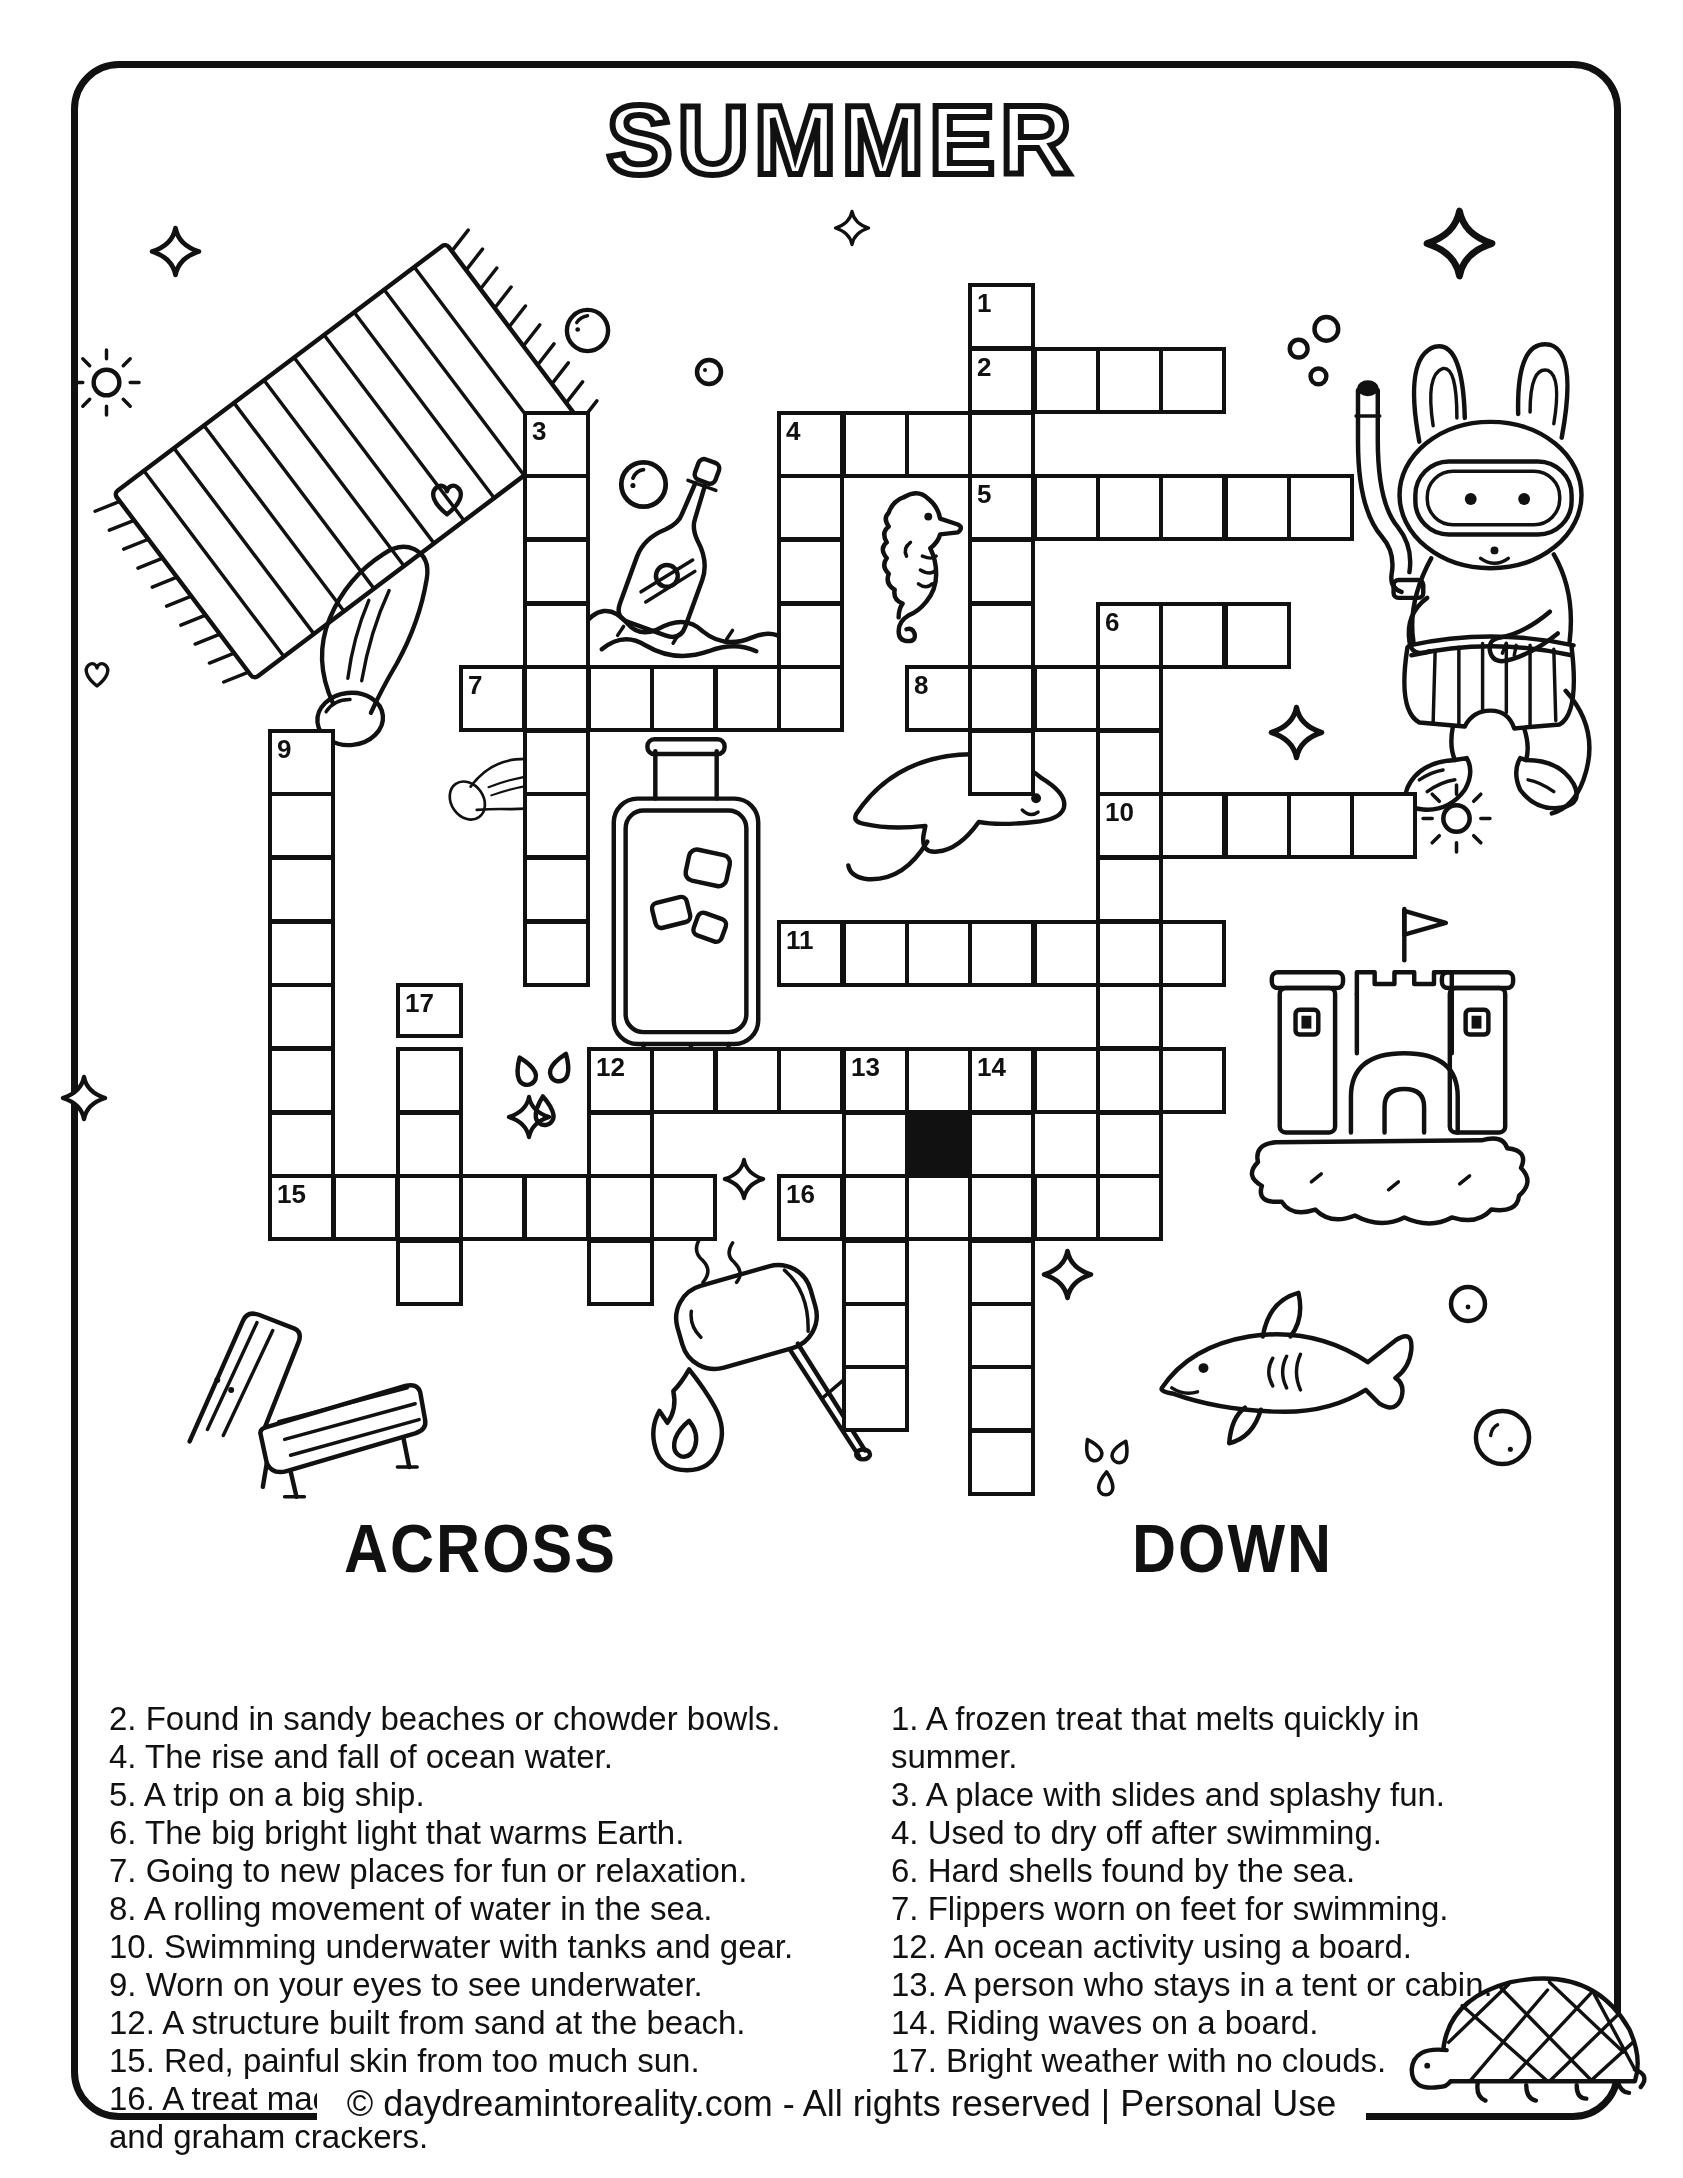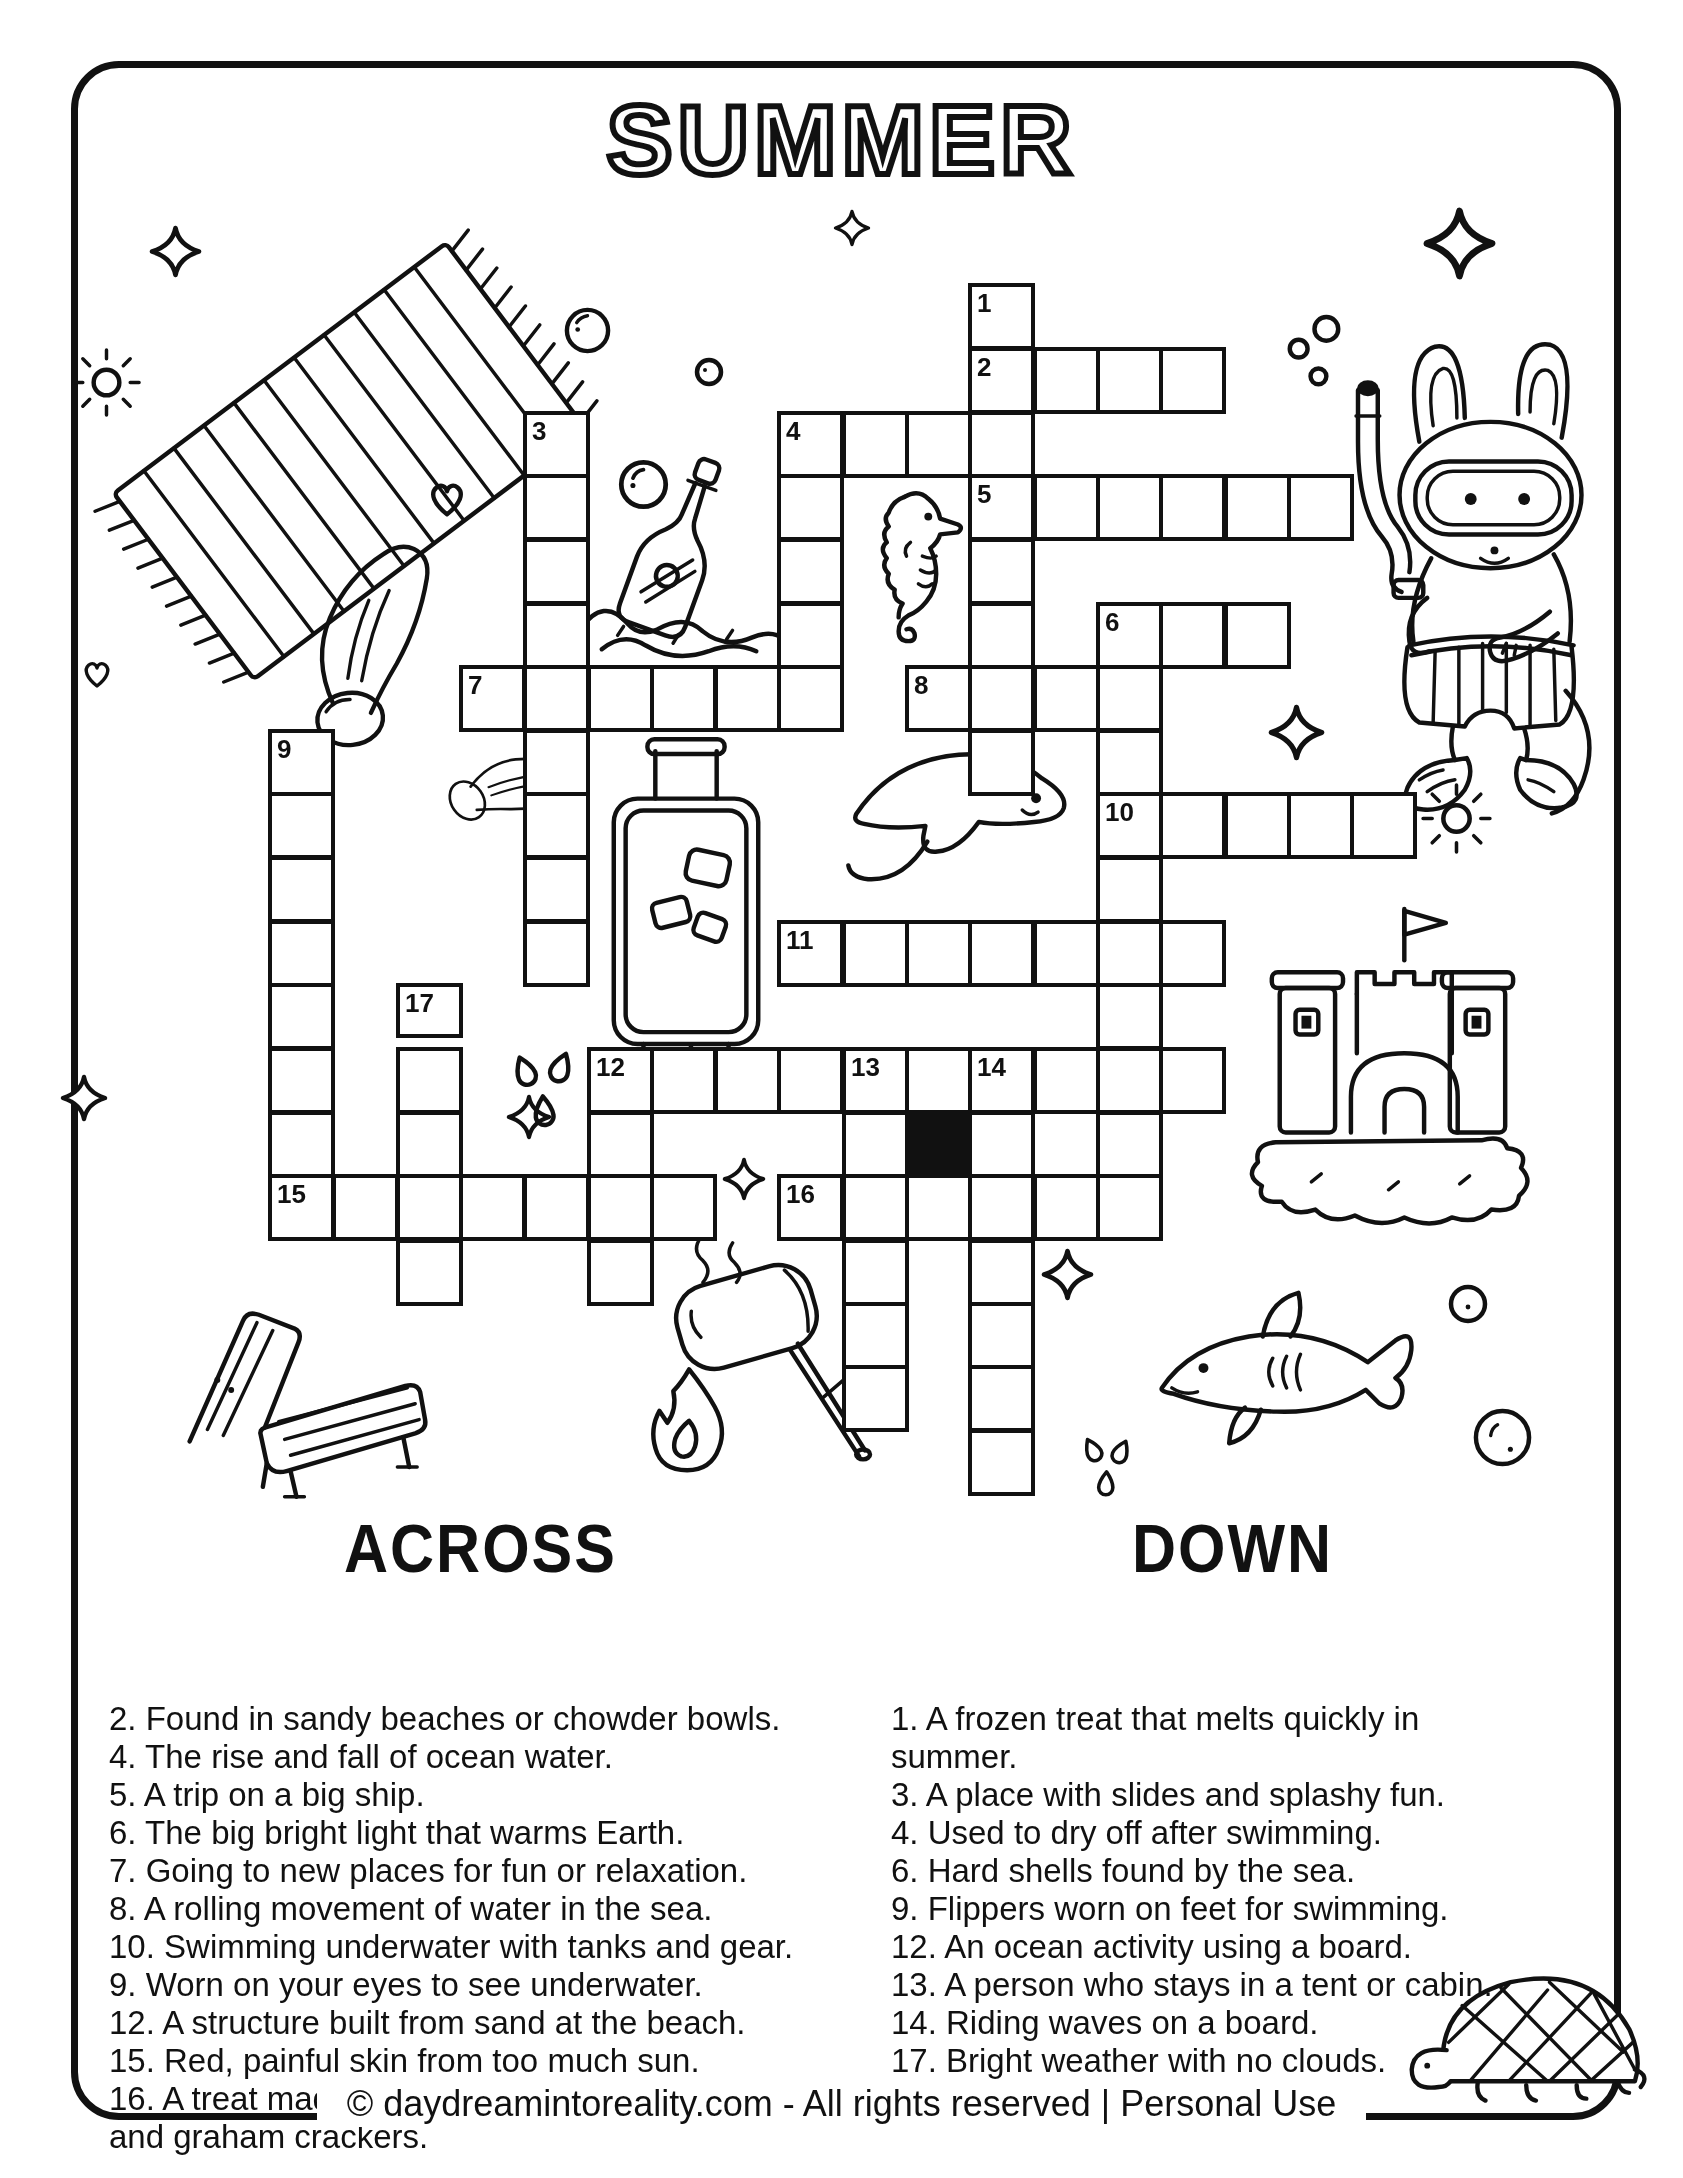--- a/index.html
+++ b/index.html
@@ -506,21 +506,21 @@
     <div class="clue">9. Worn on your eyes to see underwater.</div>
     <div class="clue">12. A structure built from sand at the beach.</div>
     <div class="clue">15. Red, painful skin from too much sun.</div>
     <div class="clue">16. A treat made with marshmallow, chocolate, and graham crackers.</div>
   </div>
 <div id="down-list" class="clue-list">
     <div class="clue">1. A frozen treat that melts quickly in summer.</div>
     <div class="clue">3. A place with slides and splashy fun.</div>
     <div class="clue">4. Used to dry off after swimming.</div>
     <div class="clue">6. Hard shells found by the sea.</div>
-    <div class="clue">9. Flippers worn on feet for swimming.</div>
+    <div class="clue">7. Flippers worn on feet for swimming.</div>
     <div class="clue">12. An ocean activity using a board.</div>
     <div class="clue">13. A person who stays in a tent or cabin.</div>
     <div class="clue">14. Riding waves on a board.</div>
     <div class="clue">17. Bright weather with no clouds.</div>
   </div>
 
 <div class="footer">
   <span>© daydreamintoreality.com - All rights reserved | Personal Use</span>
 </div>
 

